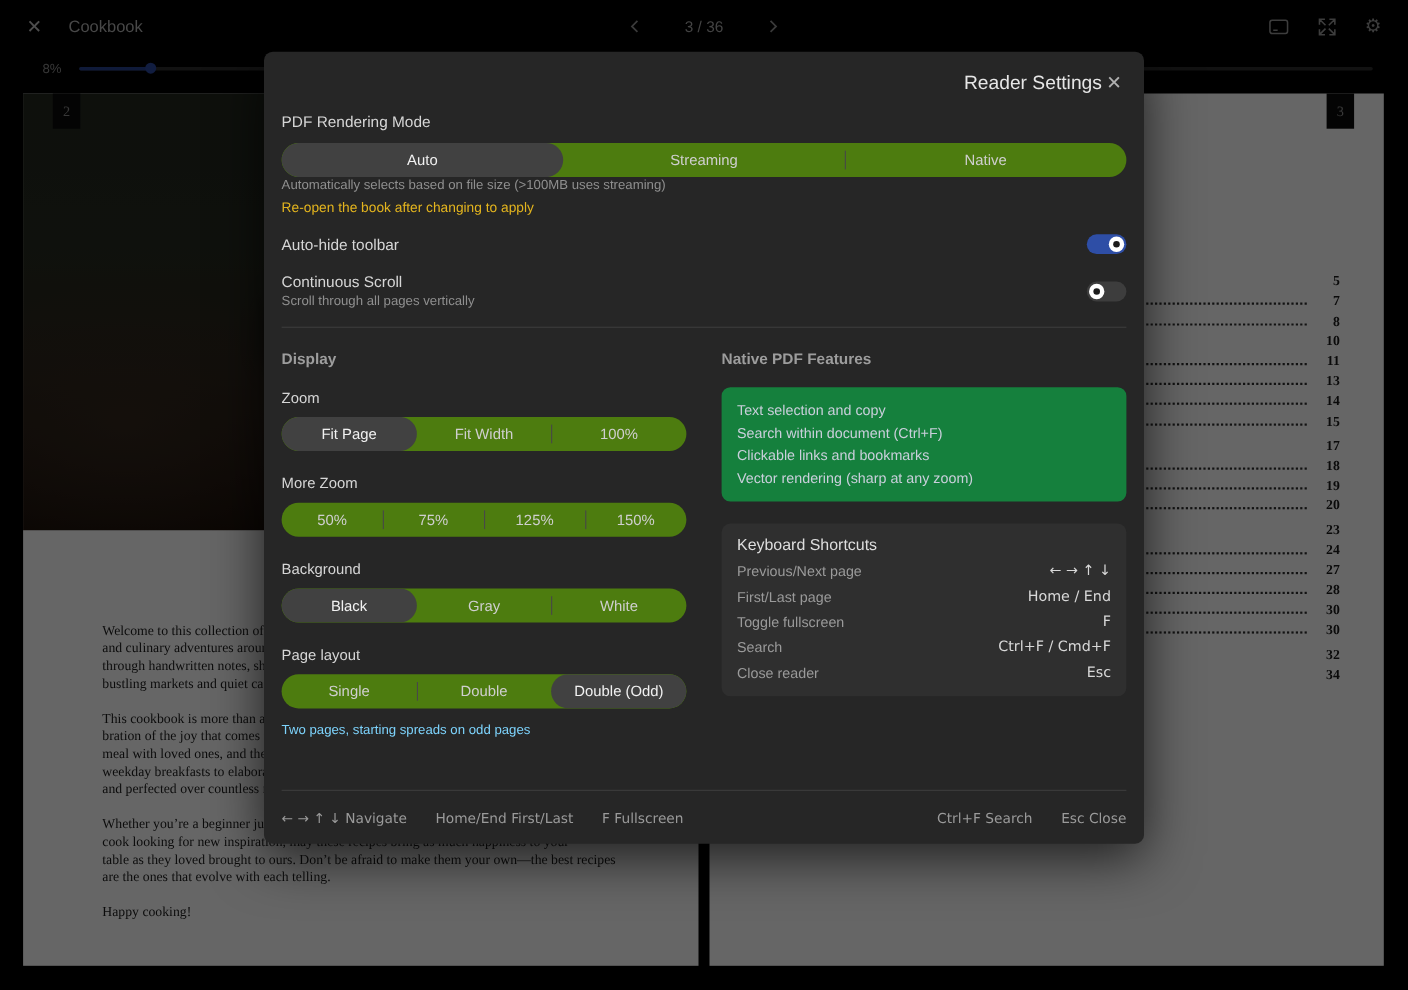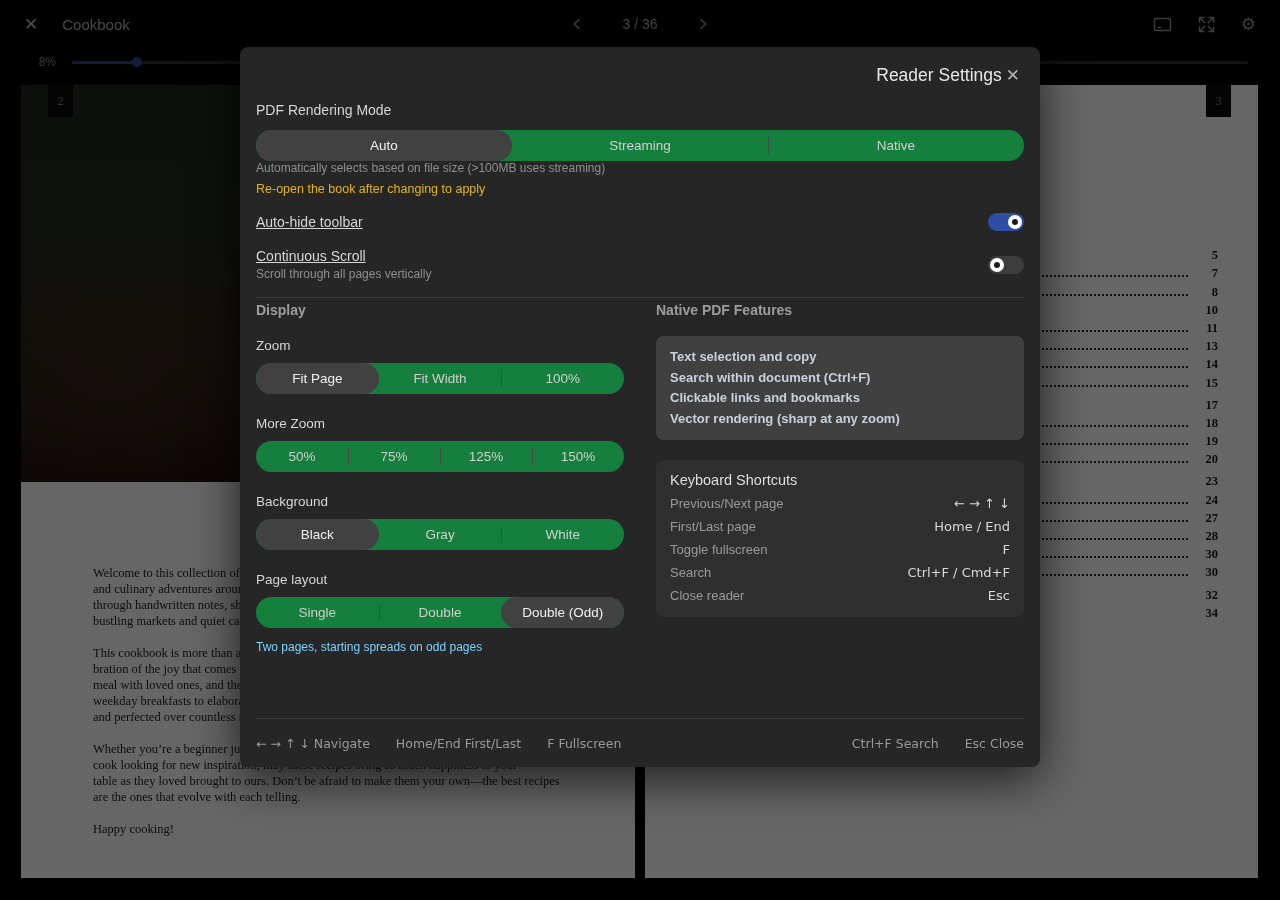--- a/index.html
+++ b/index.html
@@ -80,47 +80,47 @@
            display:flex; flex-direction:column; color:#d6d6d6; }
   .m-header { display:flex; align-items:center; justify-content:flex-end;
               padding:18px 16px 0 16px; }
   .m-title { font-size:17.5px; color:#e6e6e6; font-weight:400; }
   .m-close { color:#b0b0b0; font-size:17px; line-height:1; cursor:pointer; padding:2px 4px; }
   .m-body { padding:0 16px; flex:0 0 auto; }
 
   .m-label { font-size:14px; color:#d6d6d6; }
   .lab-mode { margin-top:16px; }
 
-  .seg { display:flex; background:#15803d; border-radius:16px; height:31px;
+  .seg { display:flex; background:#4d7c0f; border-radius:16px; height:31px;
          margin-top:12px; align-items:stretch; overflow:hidden; }
   .seg-cell { flex:1; display:flex; align-items:center; justify-content:center;
               font-size:13.5px; color:#cfcfcf; position:relative; cursor:pointer; }
   .seg-cell.sel { background:#414141; border-radius:16px; color:#f1f1f1; }
   .seg-cell:not(:first-child)::before { content:""; position:absolute; left:0; top:22%;
               height:56%; width:1px; background:#484848; }
   .seg-cell.sel::before, .seg-cell.sel + .seg-cell::before { display:none; }
 
   .helper { font-size:12px; color:#8f8f8f; margin-top:0; }
   .warning { font-size:12.5px; margin-top:7px; }
 
   .toggle-row { display:flex; align-items:center; justify-content:space-between; margin-top:17px; }
-  .tr-text .m-label { display:block;text-decoration:underline; }
+  .tr-text .m-label { display:block; }
   .tr-sub { font-size:12px; color:#8f8f8f; margin-top:3px; }
   .toggle { width:36px; height:18px; border-radius:9px; position:relative; cursor:pointer; }
   .toggle.on  { background:#2e4ea6; }
   .toggle.off { background:#3d3d3d; }
   .knob { position:absolute; top:2px; width:14px; height:14px; border-radius:50%; background:#fff; }
   .toggle.on  .knob { right:2px; }
   .toggle.off .knob { left:2px; }
   .knob::after { content:""; position:absolute; left:4px; top:4px; width:6px; height:6px;
                  border-radius:50%; background:#1c1c1c; }
 
   .divider { border:none; border-top:1px solid #3c3c3c; margin:15px 0 0 0; }
 
-  .columns { display:flex; gap:32px; margin-top:4px; }
+  .columns { display:flex; gap:32px; margin-top:20px; }
   .col { width:368px; }
   .sec-heading { font-size:14px; font-weight:700; color:#9d9d9d; }
   .fld-label { font-size:13.5px; color:#d6d6d6; margin-top:22px; }
   .fld-label.first { margin-top:20px; }
   .col .seg { margin-top:10px; }
   .layout-helper { font-size:12px; color:#7dd3fc; margin-top:12px; }
 
   .feat-box { margin-top:18px; border-radius:8px; padding:11px 14px; }
   .feat-item { font-size:13px; color:#c9cfdb; line-height:20.5px; }
 
@@ -363,21 +363,21 @@
               <div class="seg-cell">Single</div>
               <div class="seg-cell">Double</div>
               <div class="seg-cell sel">Double (Odd)</div>
             </div>
 
           <div class="layout-helper">Two pages, starting spreads on odd pages</div>
         </div>
 
         <div class="col">
           <div class="sec-heading">Native PDF Features</div>
-          <div class="feat-box" id="featBox" style="background: #404040; font-weight: bold;">
+          <div class="feat-box" id="featBox" style="background: #15803d;">
               <div class="feat-item">Text selection and copy</div>
               <div class="feat-item">Search within document (Ctrl+F)</div>
               <div class="feat-item">Clickable links and bookmarks</div>
               <div class="feat-item">Vector rendering (sharp at any zoom)</div>
             </div>
 
           <div class="kb-box">
             <div class="kb-title">Keyboard Shortcuts</div>
             <div id="kbRows">
                 <div class="kb-row">

